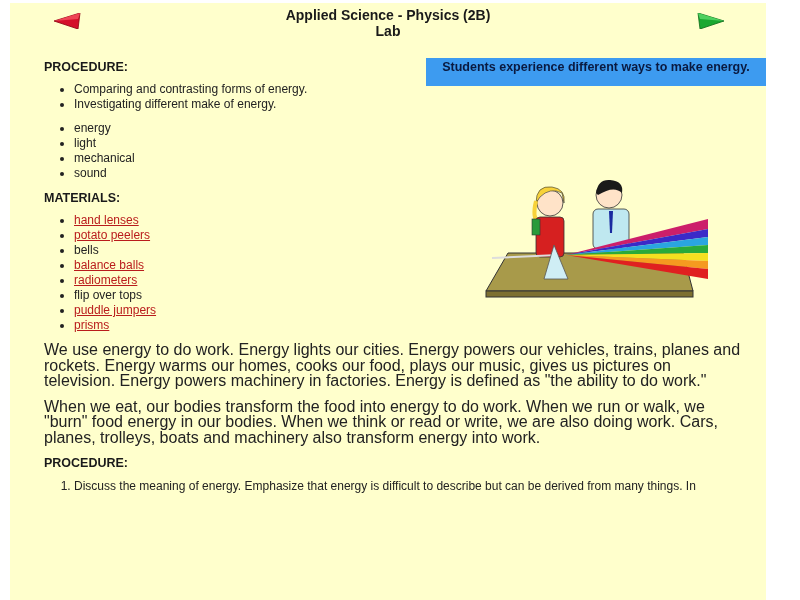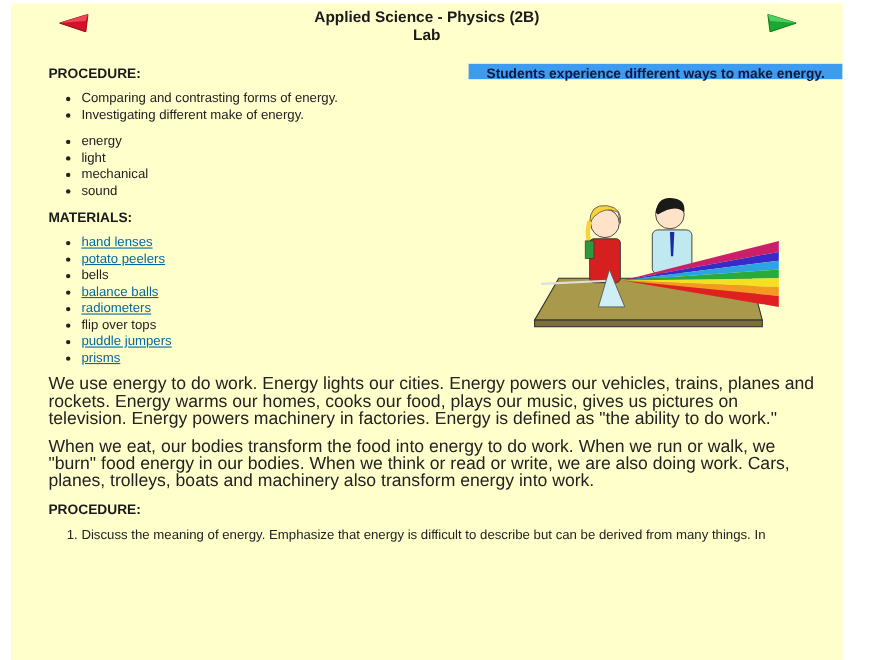--- a/index.html
+++ b/index.html
@@ -17,35 +17,35 @@
     }
     .title {
       position: absolute; left: 0; right: 0; top: 4px;
       text-align: center; font-weight: bold; font-size: 14px; line-height: 16px;
       color: #1a1a1a;
     }
     .nav-arrow { position: absolute; top: 10px; width: 28px; height: 16px; cursor: pointer; }
     .nav-prev { left: 44px; }
     .nav-next { left: 686px; }
     .banner {
-      position: absolute; left: 416px; top: 55px; width: 340px; height: 14px;
+      position: absolute; left: 416px; top: 55px; width: 340px; height: 28px;
       background: #3d9bf0;
       color: #0a1a40; font-weight: bold; font-size: 12.5px; line-height: 18px;
       text-align: center;
     }
     .content { position: absolute; left: 34px; top: 56px; width: 700px; }
     h3 {
       margin: 0; font-size: 12.5px; font-weight: bold; color: #1a1a1a; line-height: 16px;
     }
     ul {
       margin: 7px 0 9px 0; padding-left: 30px; list-style: disc;
       font-size: 12px; line-height: 15px;
     }
     li { margin: 0; }
-    a.link { color: #0369a1; text-decoration: underline; }
+    a.link { color: #b91c1c; text-decoration: underline; }
     p {
       margin: 8px 0 10px 0; font-size: 16px; line-height: 15.5px; width: 700px;
     }
     ol {
       margin: 8px 0 0 0; padding-left: 30px;
       font-size: 12px; line-height: 15px;
     }
     .illustration { position: absolute; left: 468px; top: 170px; width: 240px; height: 130px; }
   </style>
 </head>

